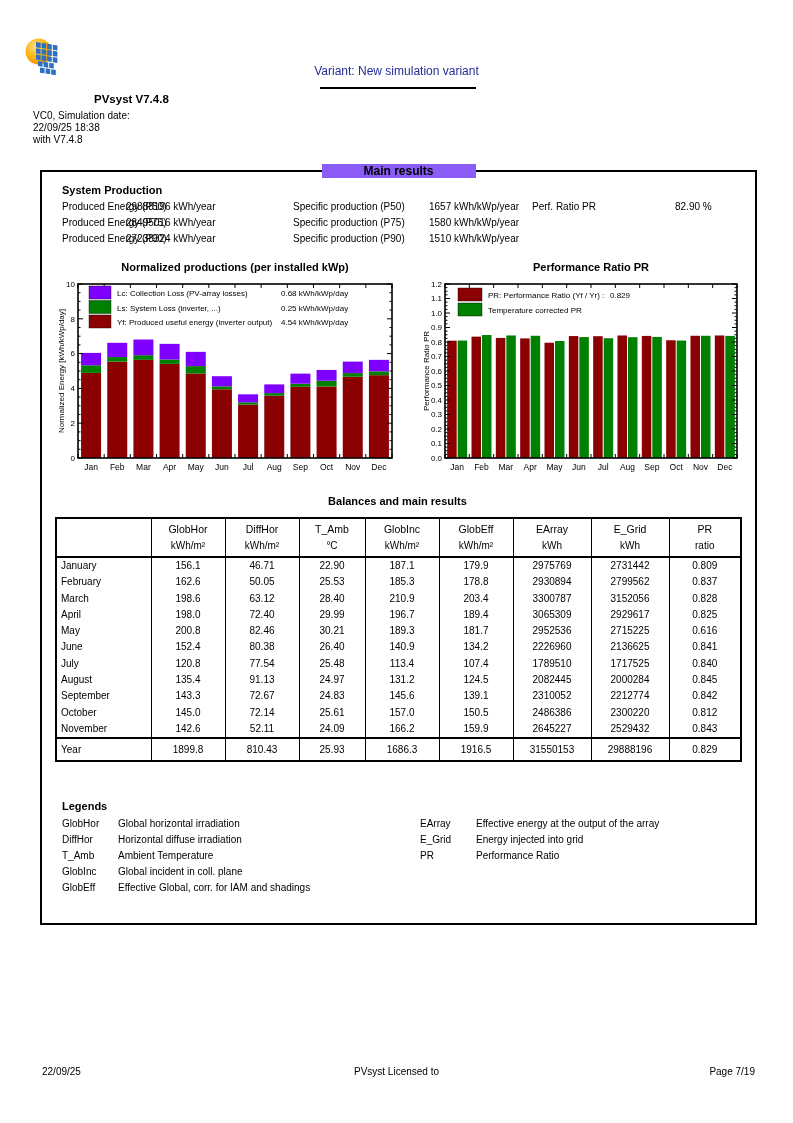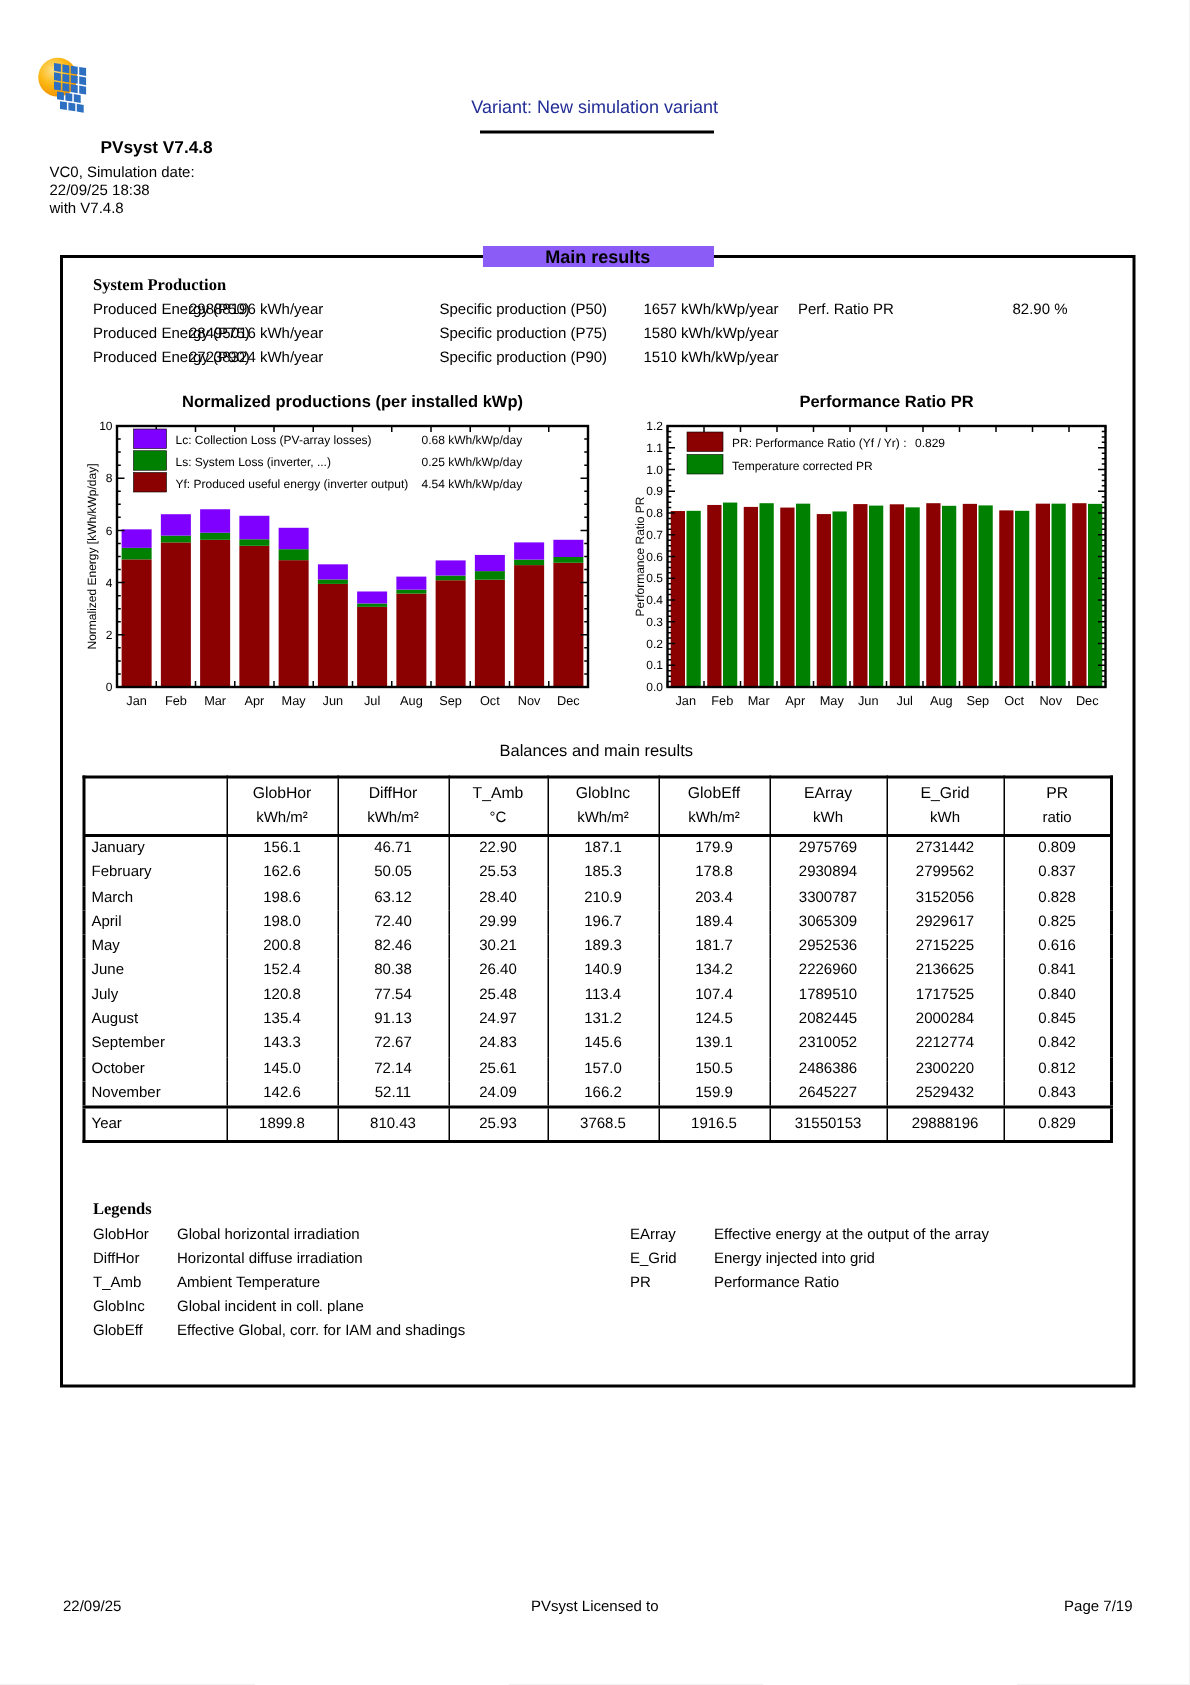--- a/index.html
+++ b/index.html
@@ -1,28 +1,28 @@
 <!DOCTYPE html>
 <html><head>
 <meta charset="utf-8">
 <style>
   html,body{margin:0;padding:0;background:#e8e8e8;}
   .page{position:relative;width:793px;height:1123px;background:#fff;margin:0 auto;
         font-family:"Liberation Sans","DejaVu Sans",sans-serif;color:#000;overflow:hidden;}
   .abs{position:absolute;white-space:nowrap;}
   .variant{left:0;top:64px;width:100%;text-align:center;font-size:12px;color:#232d96;}
   .variant-underline{left:320px;top:87px;width:156px;height:2px;background:#000;}
-  .app-title{left:23px;top:93px;font-size:11.5px;font-weight:bold;padding-left:44px;}
+  .app-title{left:50px;top:93px;font-size:11.5px;font-weight:bold;padding-left:44px;}
   .meta{left:33px;font-size:10px;text-align:center;}
   .main-box{left:40px;top:170px;width:713px;height:751px;border:2px solid #000;}
   .box-title{position:absolute;top:-8px;left:50%;transform:translateX(-50%);
              background:#8b5cf6;padding:0 42px;font-size:12px;font-weight:bold;white-space:nowrap;}
-  .sec-title{font-size:11px;font-weight:bold;font-family:Liberation Serif, serif;}
+  .sec-title{font-size:11px;font-weight:bold;}
   .prod{font-size:10px;}
-  .balances-title{left:55px;top:495px;width:685px;text-align:center;font-size:11px;font-weight:normal;}
+  .balances-title{left:55px;top:495px;width:685px;text-align:center;font-size:11px;font-weight:bold;}
   table.balances{position:absolute;left:55px;top:517px;width:685px;border-collapse:collapse;
                  table-layout:fixed;border:2px solid #000;font-size:10px;}
   table.balances th{border-left:1px solid #000;border-bottom:2px solid #000;font-weight:normal;
                     padding:0;vertical-align:top;}
   table.balances th .hname{font-size:10.5px;padding-top:4px;height:17px;}
   table.balances th .hunit{font-size:10px;height:16px;}
   table.balances td{border-left:1px solid #000;height:16.3px;padding:0;text-align:center;
                     line-height:16.3px;}
   table.balances td.month{text-align:left;padding-left:4px;}
   table.balances tfoot td{border-top:2px solid #000;height:21px;line-height:21px;}
@@ -607,21 +607,21 @@
           <td>2529432</td>
           <td>0.843</td>
         </tr>
       </tbody>
     <tfoot>
         <tr>
           <td class="month">Year</td>
           <td>1899.8</td>
           <td>810.43</td>
           <td>25.93</td>
-          <td>3768.5</td>
+          <td>1686.3</td>
           <td>1916.5</td>
           <td>31550153</td>
           <td>29888196</td>
           <td>0.829</td>
         </tr>
       </tfoot>
   </table>
 
   <div class="abs sec-title" style="left:62px;top:800px">Legends</div>
   <div class="abs legend-col" style="left:62px;top:816px">

